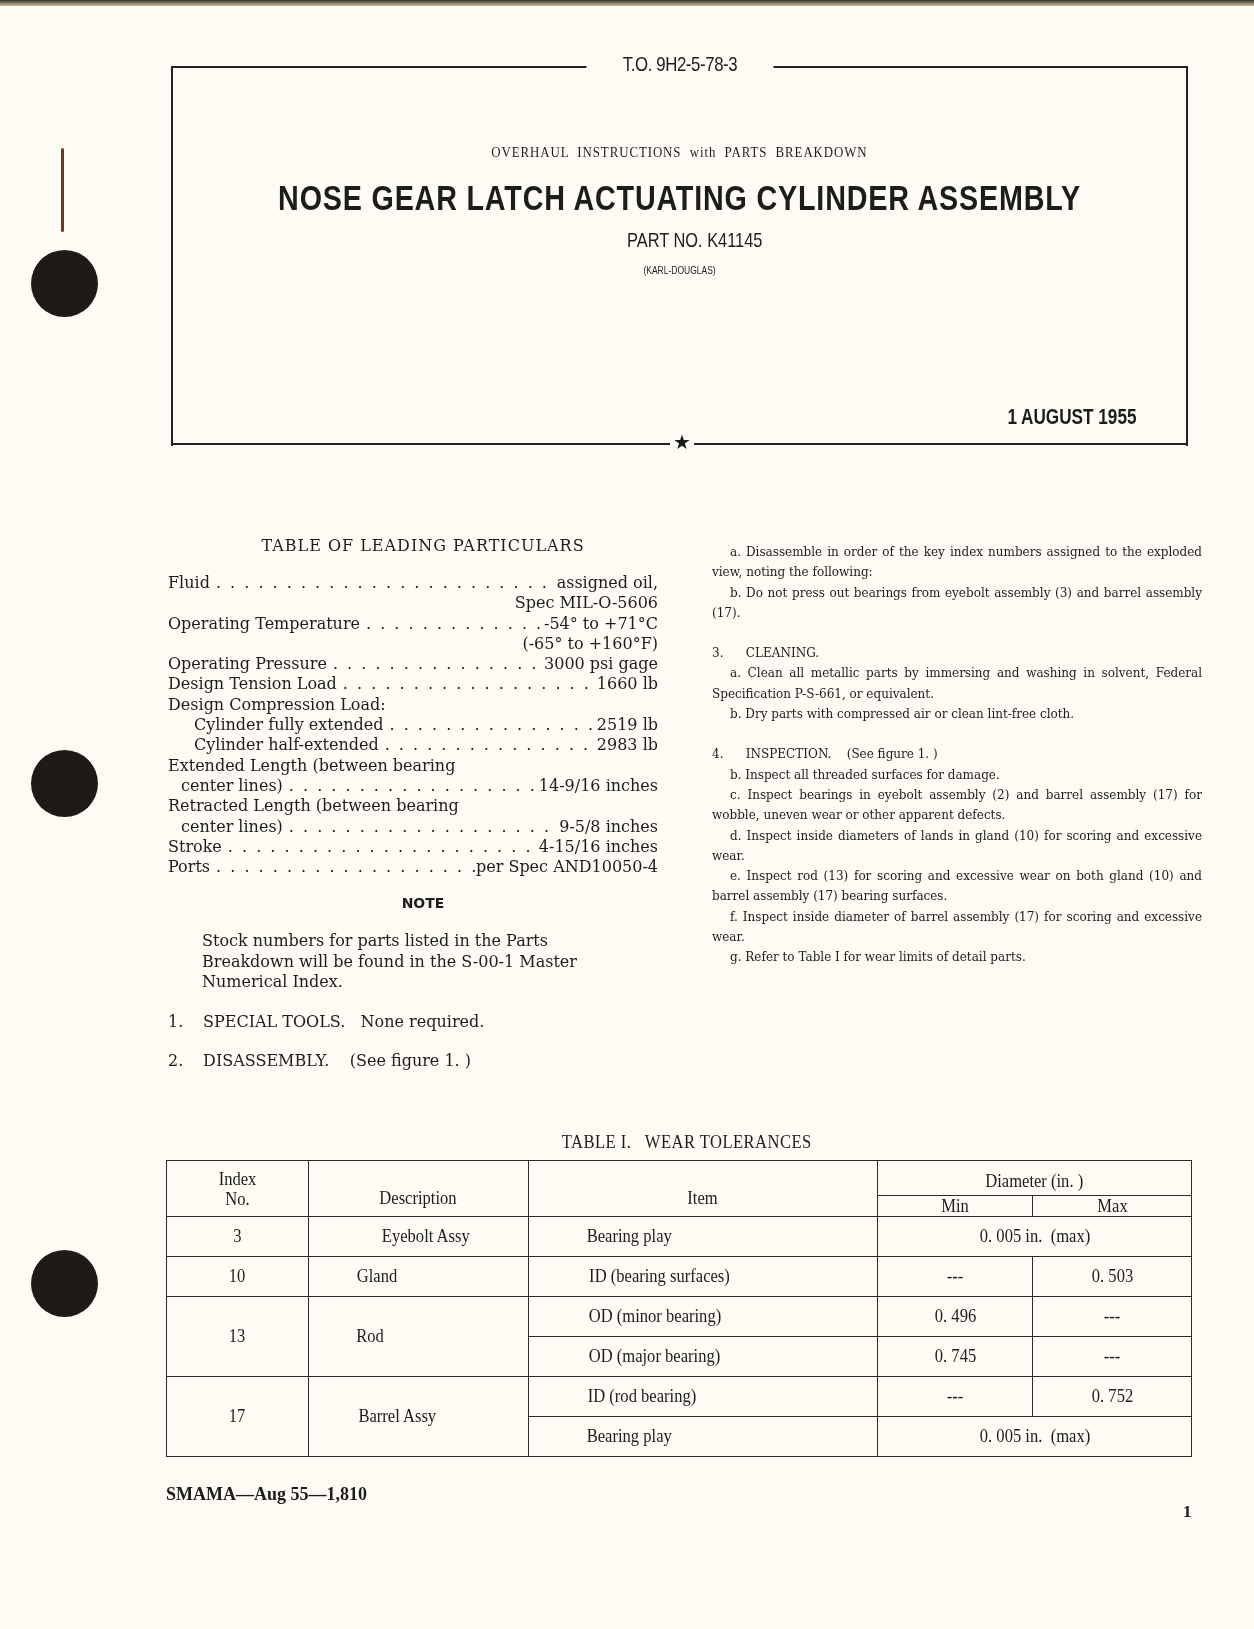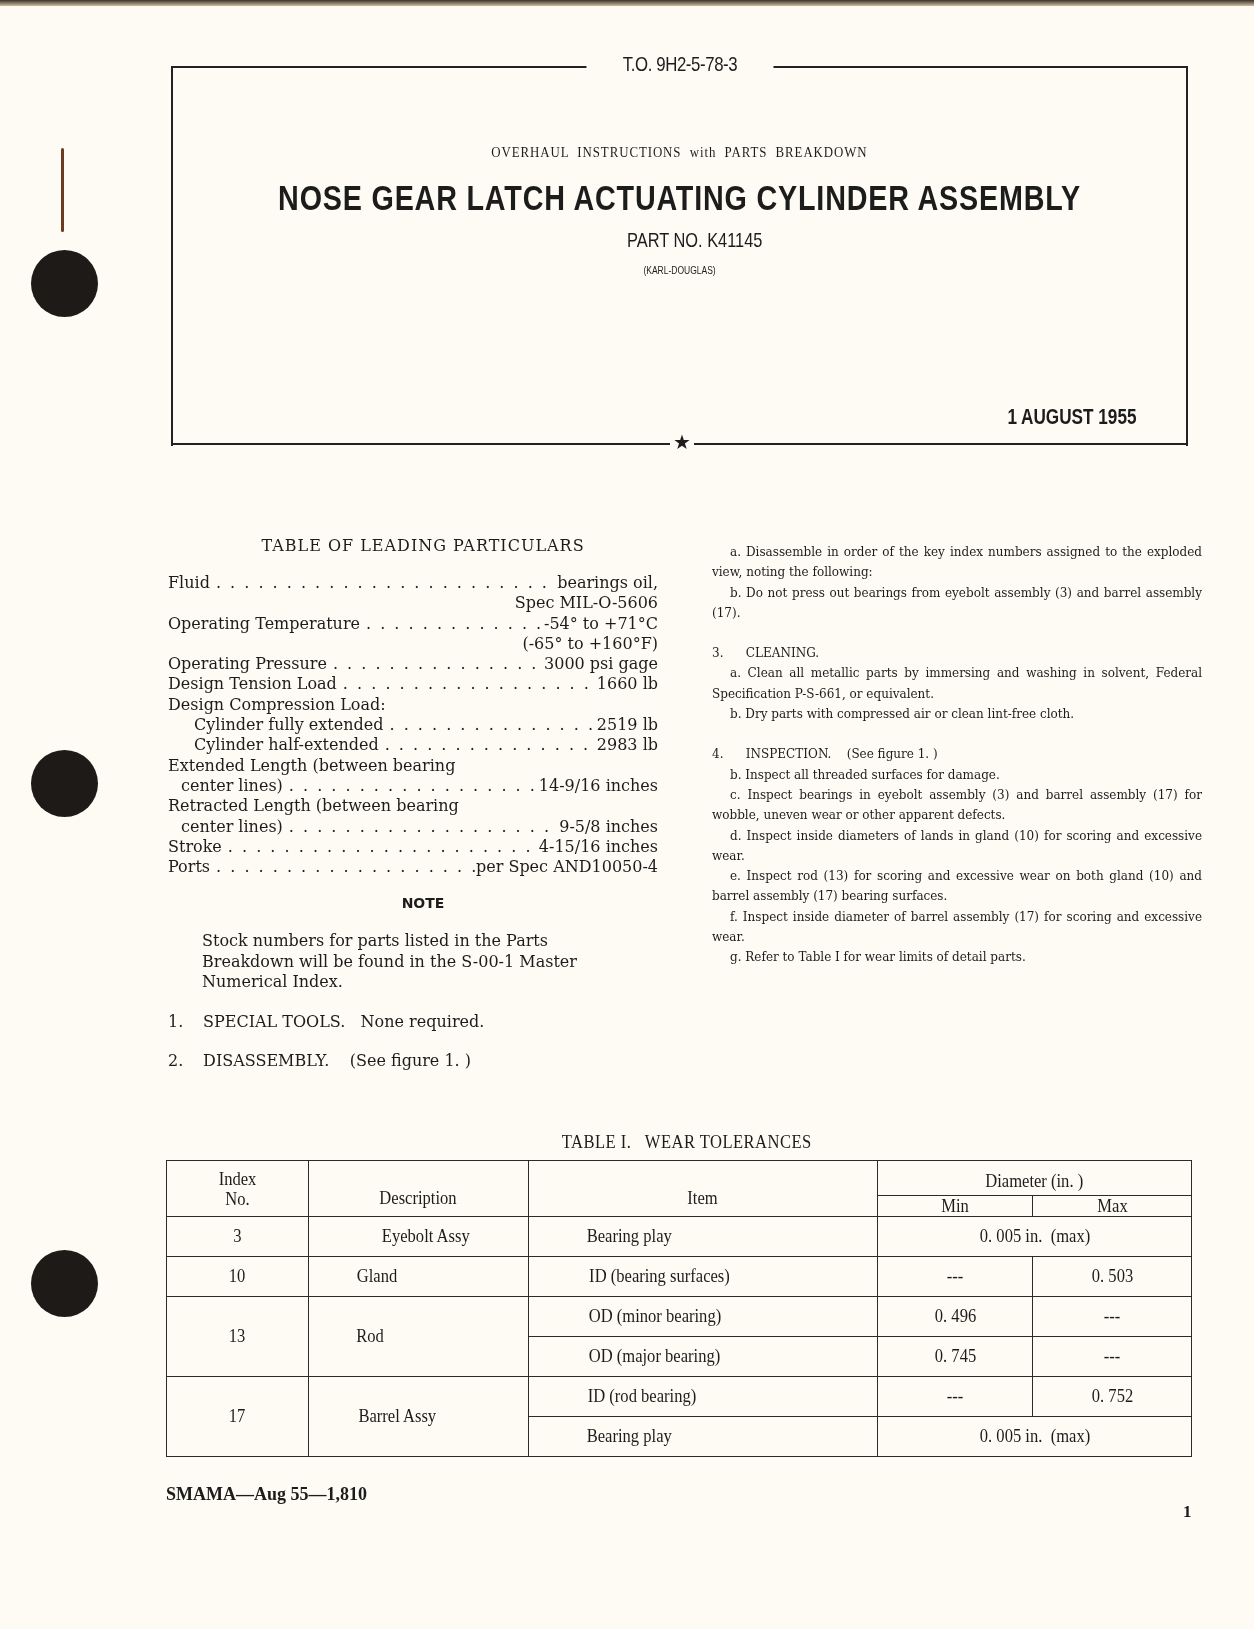--- a/index.html
+++ b/index.html
@@ -142,21 +142,21 @@
 </div>
 <div class="header-rule"></div>
 <div class="star">★</div>
 
 <div class="col-left">
   <div class="tlp-title">TABLE OF LEADING PARTICULARS</div>
   <div id="tlp-rows">
       <div class="tlp-row">
         <span class="tlp-label">Fluid</span>
         <span class="tlp-dots" style="letter-spacing: 2px;">. . . . . . . . . . . . . . . . . . . . . . . . . . . . . . . .</span>
-        <span class="tlp-value">bearings oil,</span>
+        <span class="tlp-value">assigned oil,</span>
       </div>
       <div class="tlp-cont">Spec MIL-O-5606</div>
       <div class="tlp-row">
         <span class="tlp-label">Operating Temperature</span>
         <span class="tlp-dots" style="letter-spacing: 2px;">. . . . . . . . . . . . . . . . . . . . . . . . . . . . . . . .</span>
         <span class="tlp-value">-54° to +71°C</span>
       </div>
       <div class="tlp-cont">(-65° to +160°F)</div>
       <div class="tlp-row">
         <span class="tlp-label">Operating Pressure</span>
@@ -237,21 +237,21 @@
   <p class="para">a.  Clean all metallic parts by immersing and washing in solvent, Federal Specification P-S-661, or equivalent.</p>
   <p class="para">b.  Dry parts with compressed air or clean lint-free cloth.</p>
 
   <div class="sec-head" style="margin-top:20px">
     <span class="sec-num">4.</span>
     <span>INSPECTION.</span>
     &nbsp;&nbsp;
     <span>(See figure 1. )</span>
   </div>
   <p class="para">b.  Inspect all threaded surfaces for damage.</p>
-  <p class="para">c.  Inspect bearings in eyebolt assembly (3) and barrel assembly (17) for wobble, uneven wear or other apparent defects.</p>
+  <p class="para">c.  Inspect bearings in eyebolt assembly (2) and barrel assembly (17) for wobble, uneven wear or other apparent defects.</p>
   <p class="para">d.  Inspect inside diameters of lands in gland (10) for scoring and excessive wear.</p>
   <p class="para">e.  Inspect rod (13) for scoring and excessive wear on both gland (10) and barrel assembly (17) bearing surfaces.</p>
   <p class="para">f.  Inspect inside diameter of barrel assembly (17) for scoring and excessive wear.</p>
   <p class="para">g.  Refer to Table I for wear limits of detail parts.</p>
 </div>
 
 <div class="table-title"><span style="white-space:pre">TABLE I.   WEAR TOLERANCES</span></div>
 <table class="wear">
   <colgroup>
     <col style="width:142px">

